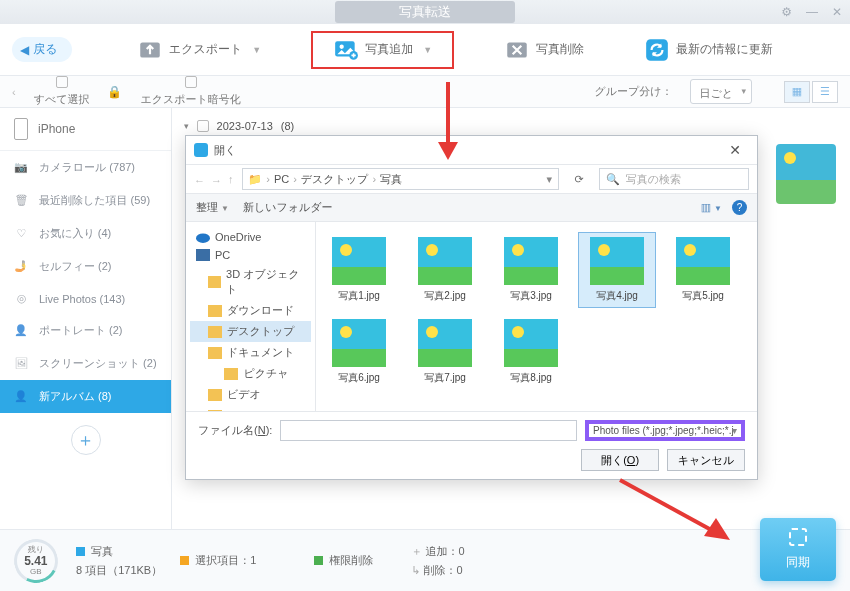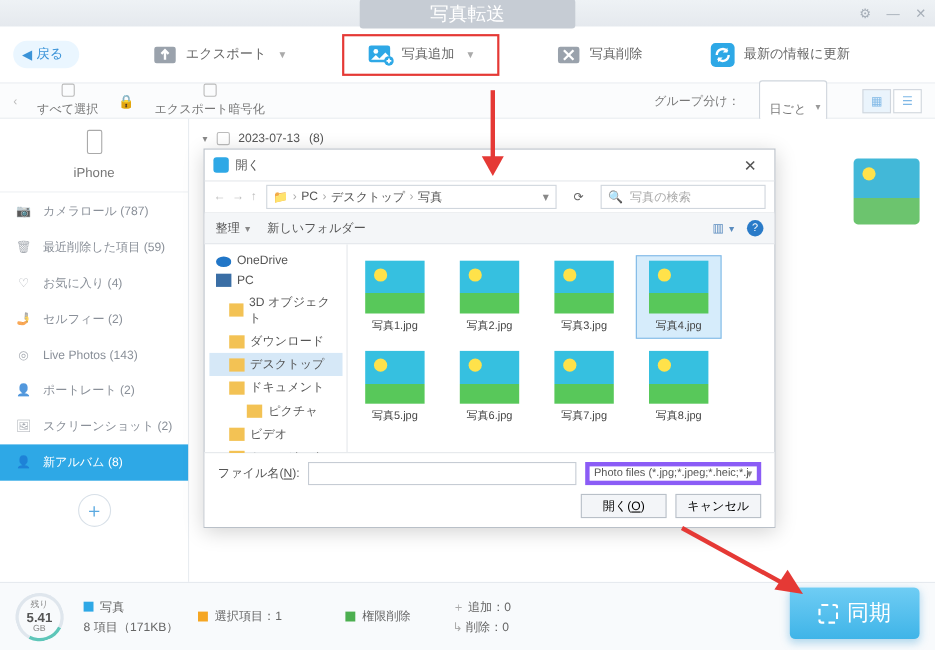--- a/index.html
+++ b/index.html
@@ -1,52 +1,52 @@
 <!DOCTYPE html>
 <html><head>
 <meta charset="utf-8">
 <style>
   * { box-sizing: border-box; margin: 0; padding: 0; font-family: "Meiryo", "Yu Gothic", sans-serif; }
   body { background: #f5f7fa; width: 850px; height: 591px; overflow: hidden; position: relative; font-size: 12px; color: #555; }
   .titlebar { height: 24px; background: linear-gradient(#eef2f5,#e5e9ee); display: flex; align-items: center; position: relative; }
-  .titlebar-center { position: absolute; left: 50%; transform: translateX(-50%); background: #c6ccd4; color: #fff; padding: 2px 64px; border-radius: 3px; font-size: 17px; }
+  .titlebar-center { position: absolute; left: 50%; transform: translateX(-50%); background: #c6ccd4; color: #fff; padding: 2px 64px; border-radius: 3px; font-size: 13px; }
   .titlebar-right { position: absolute; right: 8px; display: flex; gap: 14px; color: #a6aeb8; }
   .titlebar-right span { cursor: pointer; }
   .toolbar { height: 52px; background: #fff; display: flex; align-items: center; padding: 0 12px; border-bottom: 1px solid #e6eaef; }
   .back { display: flex; align-items: center; gap: 4px; background: #eaf6ff; border-radius: 16px; padding: 4px 14px 4px 8px; color: #3a93d8; font-size: 12px; cursor: pointer; }
   .tool-group { display: flex; flex: 1; justify-content: center; gap: 40px; }
   .tool { display: flex; align-items: center; gap: 6px; color: #666; cursor: pointer; padding: 6px 10px; }
   .tool svg { width: 26px; height: 26px; }
   .tool .caret { font-size: 9px; color: #aaa; margin-left: 4px; }
   .tool.highlight { border: 2px solid #e53935; padding: 4px 20px; }
   .subbar { height: 32px; background: #fbfcfd; border-bottom: 1px solid #e6eaef; display: flex; align-items: center; padding: 0 12px; gap: 18px; font-size: 11px; color: #777; }
   .chk { display:inline-flex; align-items:center; gap:4px;flex-direction:column; }
   .chk-box { width:12px; height:12px; border:1px solid #bbb; border-radius:2px; display:inline-block; }
   .lock { color:#f0a020; font-size:12px; }
   .spacer { flex:1; }
-  .select { border:1px solid #d0d6dd; border-radius:3px; padding:18px 18px 2px 8px; position:relative; background:#fff; font-size:11px; }
+  .select { border:1px solid #d0d6dd; border-radius:3px; padding:6px 18px 2px 8px; position:relative; background:#fff; font-size:11px; }
   .select::after { content:"▾"; position:absolute; right:5px; color:#999; font-size:9px; }
   .viewbtns { display:flex; gap:2px; margin-left:14px; }
   .viewbtn { width:26px; height:22px; border:1px solid #d0d6dd; background:#fff; display:flex; align-items:center; justify-content:center; color:#7fb8e6; }
   .viewbtn.active { background:#eaf4fc; }
   .main { display:flex; height: calc(100% - 24px - 52px - 32px - 62px); }
   .sidebar { width:172px; background:#fff; border-right:1px solid #e6eaef; }
-  .dev { display:flex; align-items:center; gap:10px; padding:10px 14px; color:#777; font-size:12px; border-bottom:1px solid #eef1f4;flex-direction:column;}
+  .dev { display:flex; align-items:center; gap:10px; padding:10px 14px; color:#777; font-size:12px; border-bottom:1px solid #eef1f4;}
   .phone-icon { width:14px; height:22px; border:1.5px solid #aaa; border-radius:2px; position:relative; }
   .nav-item { display:flex; align-items:center; gap:10px; padding:9px 14px; color:#8a9099; font-size:11px; cursor:pointer; }
   .nav-item.active { background:#2ea8e6; color:#fff; }
   .add-btn { width:30px; height:30px; border-radius:50%; border:1px solid #d8e0e8; background:#fff; color:#5aa9e0; display:flex; align-items:center; justify-content:center; margin:12px auto; font-size:18px; cursor:pointer; }
   .content { flex:1; position:relative; background:#fff; padding:8px 12px; }
   .date-row { display:flex; align-items:center; gap:8px; font-size:11px; color:#555; padding:4px 0; }
   .caret-d { font-size:9px; color:#888; }
   .thumb { width:60px; height:60px; background:linear-gradient(#42b8d8 60%, #6cc46e 60%); border-radius:4px; position:absolute; right:14px; top:36px; }
   .thumb::before { content:""; position:absolute; width:12px; height:12px; background:#ffe24a; border-radius:50%; left:8px; top:8px; }
 
   
-  .dialog { position:absolute; left:185px; top:135px; width:520px; height:345px; background:#fff; border:1px solid #b9c0c8; box-shadow:0 4px 18px rgba(0,0,0,.18); z-index:20; display:flex; flex-direction:column; }
+  .dialog { position:absolute; left:185px; top:135px; width:573px; height:345px; background:#fff; border:1px solid #b9c0c8; box-shadow:0 4px 18px rgba(0,0,0,.18); z-index:20; display:flex; flex-direction:column; }
   .dlg-title { height:28px; display:flex; align-items:center; padding:0 8px; font-size:11px; }
   .dlg-title .t-icon { width:14px; height:14px; background:#2ea8e6; border-radius:3px; margin-right:6px; }
   .dlg-close { margin-left:auto; width:28px; text-align:center; cursor:pointer; font-size:14px; color:#555; }
   .dlg-path { height:30px; border-top:1px solid #e5e8ec; border-bottom:1px solid #e5e8ec; display:flex; align-items:center; padding:0 8px; gap:8px; font-size:11px; color:#555; }
   .navarrows { display:flex; gap:6px; color:#bbb; }
   .crumb { flex:1; border:1px solid #d0d6dd; height:22px; display:flex; align-items:center; padding:0 6px; gap:4px; }
   .crumb span.sep { color:#aaa; }
   .refresh { width:24px; text-align:center; color:#666; cursor:pointer; }
   .search { width:150px; border:1px solid #d0d6dd; height:22px; display:flex; align-items:center; padding:0 6px; color:#aaa; gap:6px; }
   .dlg-toolbar { height:28px; background:#f4f6f8; display:flex; align-items:center; padding:0 10px; font-size:11px; gap:14px; border-bottom:1px solid #e5e8ec; }
@@ -81,21 +81,21 @@
   
   .footer { position:absolute; left:0; right:0; bottom:0; height:62px; background:#f8fafc; border-top:1px solid #e6eaef; display:flex; align-items:center; padding:0 14px; gap:18px; font-size:11px; color:#666; }
   .disk { width:44px; height:44px; border:3px solid #dfe6ed; border-bottom-color:#5ec6b9; border-radius:50%; display:flex; flex-direction:column; align-items:center; justify-content:center; font-size:8px; color:#888; transform:rotate(-18deg); }
   .disk > div { transform:rotate(18deg); text-align:center; line-height:1.1; }
   .disk .sz { font-size:12px; color:#555; font-weight:600;}
   .stat { display:flex; align-items:center; gap:6px; }
   .sq { width:9px; height:9px; display:inline-block; }
   .sq.blue { background:#2ea8e6; }
   .sq.orange { background:#f5a623; }
   .sq.green { background:#4caf50; }
-  .sync { position:absolute; right:14px; bottom:10px; background:linear-gradient(#6fcdf4,#3fb4e8); color:#fff; padding:10px 26px; border-radius:5px; font-size:20px; display:flex; align-items:center; gap:8px; cursor:pointer; box-shadow:0 3px 8px rgba(40,150,210,.35); }
+  .sync { position:absolute; right:14px; bottom:10px; background:linear-gradient(#6fcdf4,#3fb4e8); color:#fff; padding:10px 26px; border-radius:5px; font-size:12px; display:flex; align-items:center; gap:8px; cursor:pointer; box-shadow:0 3px 8px rgba(40,150,210,.35);flex-direction:column; }
   .sync-ic { width:18px; height:18px; border:2px dashed #fff; border-radius:3px; }
   u.ak { text-decoration: underline; }
 </style>
 </head>
 <body>
 
 <div class="titlebar">
   <div class="titlebar-center">写真転送</div>
   <div class="titlebar-right">
     <span>⚙</span>

